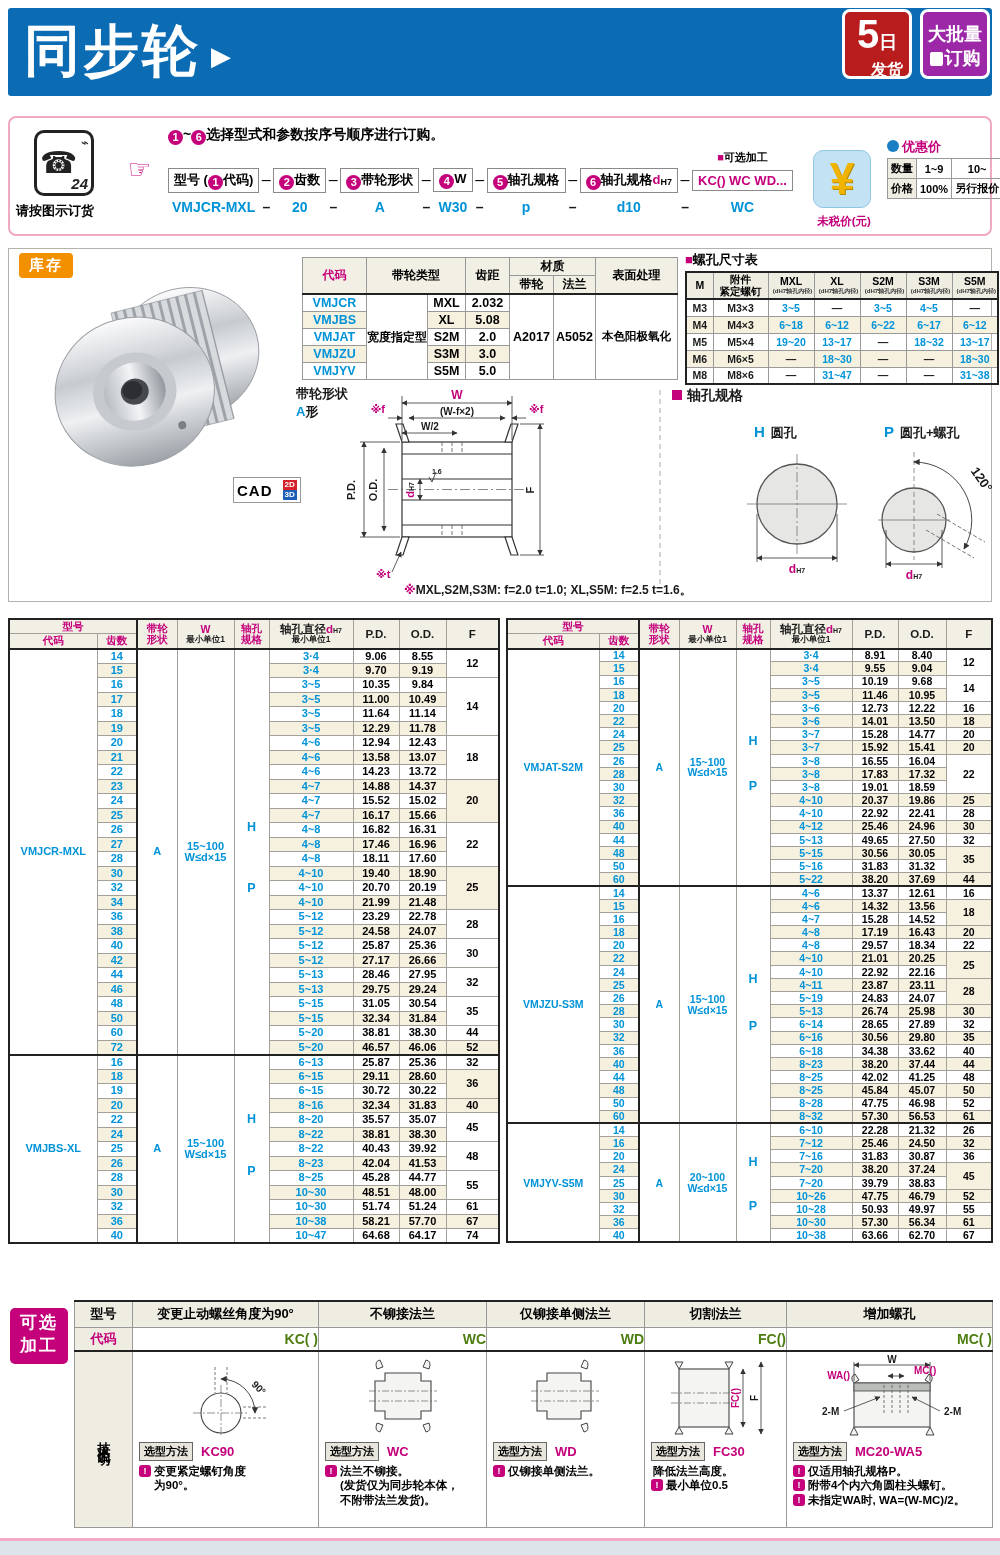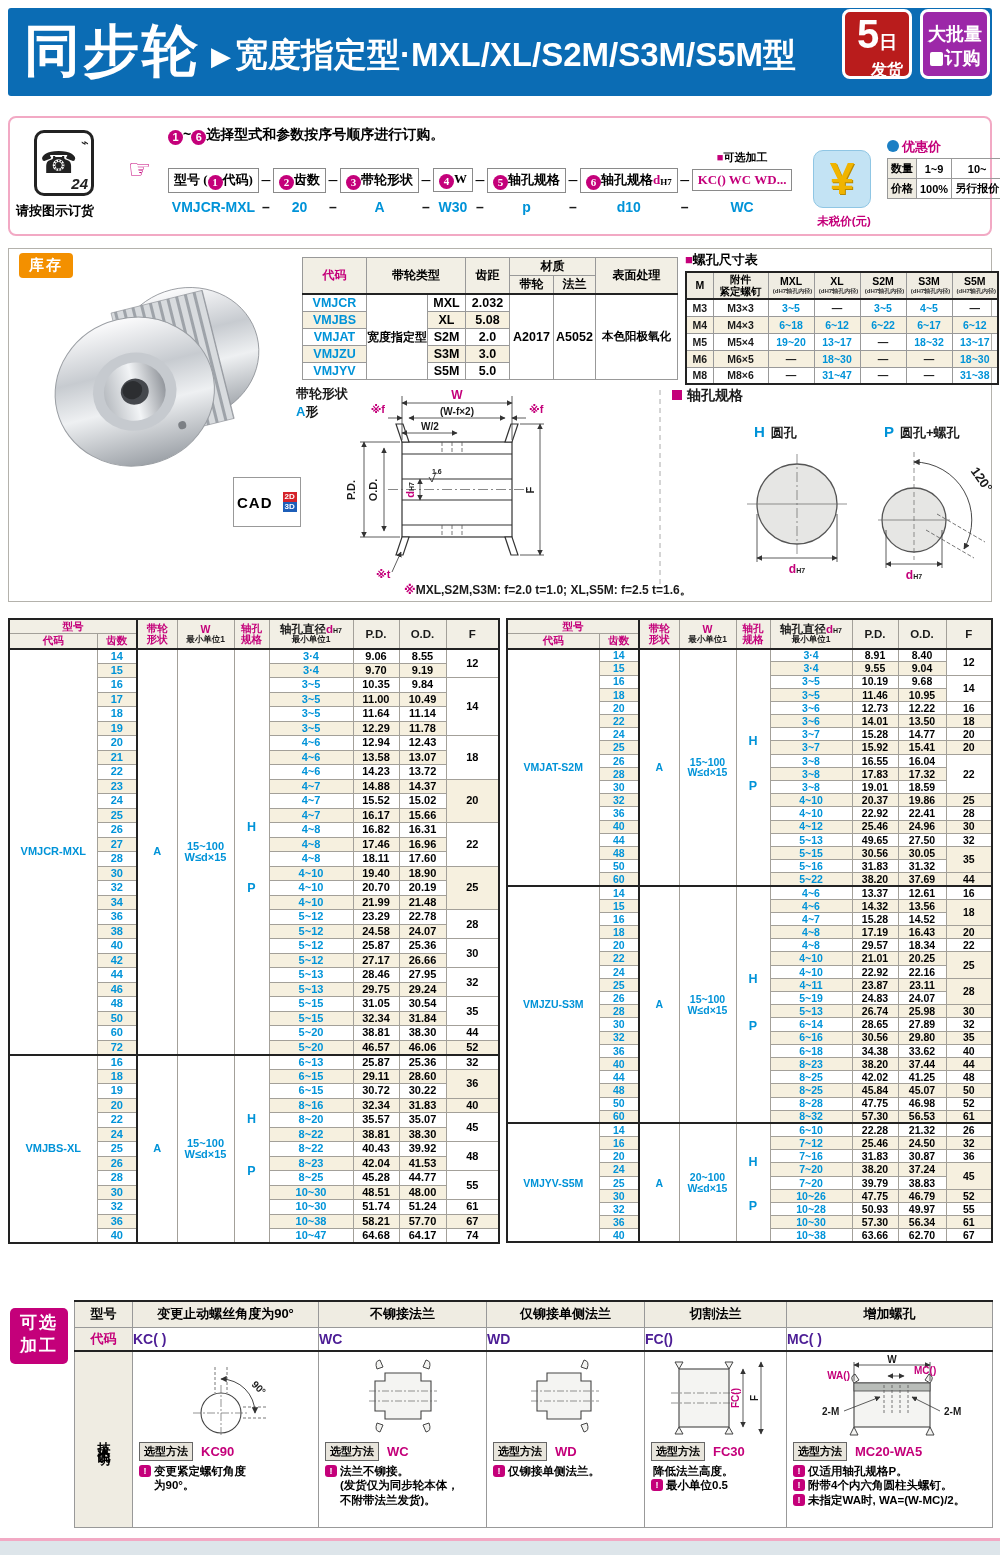--- a/index.html
+++ b/index.html
@@ -30,39 +30,39 @@
   .phone-note { position:absolute; left:6px; top:84px; width:110px; font-size:13px; font-weight:bold; }
   .finger { position:absolute; left:118px; top:36px; font-size:26px; color:#c4007a; }
   .ord-main { position:absolute; left:158px; top:8px; }
   .ord-instr { font-size:14px; font-weight:bold; height:24px; }
   .numc { display:inline-block; width:15px; height:15px; border-radius:50%; background:#c4007a; color:#fff; font-size:11px; line-height:15px; text-align:center; font-weight:bold; vertical-align:-2px; }
   .segs { display:flex; align-items:flex-start; }
   .seg { display:flex; flex-direction:column; align-items:center; }
   .seg .s1 { height:17px; font-size:11px; font-weight:bold; white-space:nowrap; }
   .seg .s2 { height:26px; display:flex; align-items:center; }
   .seg .s3 { height:28px; display:flex; align-items:center; font-size:14px; font-weight:bold; color:#0093d8; }
-  .seg-box { border:1.5px solid #8a8a8a; background:#fff; font-size:13px; font-weight:bold; padding:2px 5px; white-space:nowrap;font-family:Liberation Serif, serif; }
+  .seg-box { border:1.5px solid #8a8a8a; background:#fff; font-size:13px; font-weight:bold; padding:2px 5px; white-space:nowrap; }
   .dash { width:14px; }
   .sq { color:#c4007a; font-size:11px; }
   .sub7 { font-size:9px; vertical-align:-1px; }
   
   .price { position:absolute; left:795px; top:8px; width:186px; }
   .yen-tile { position:absolute; left:8px; top:24px; width:58px; height:58px; background:#c3e3f4; border:1px solid #8fc6e4; border-radius:10px; text-align:center; line-height:56px; font-size:44px; font-weight:bold; color:#f0b400; text-shadow:1px 1px 0 #b98a00; }
   .untaxed { position:absolute; left:0px; top:88px; width:78px; text-align:center; font-size:11.5px; font-weight:bold; color:#c4007a; }
   .disc-title { position:absolute; left:82px; top:12px; font-size:13px; font-weight:bold; color:#c4007a; }
   .dot-blue { display:inline-block; width:12px; height:12px; border-radius:50%; background:#1b7fc4; vertical-align:-1px; margin-right:3px; }
   .disc-table { position:absolute; left:82px; top:32px; border-collapse:collapse; }
   .disc-table td { border:1px solid #999; font-size:11px; font-weight:bold; text-align:center; padding:2px 3px; white-space:nowrap; }
   .disc-table td.lab { background:#efece2; }
 
   
   .stock { position:absolute; left:8px; top:248px; width:984px; height:354px; border:1px solid #b4b2ac; background:#fff; }
   .stock-badge { position:absolute; left:10px; top:4px; background:#f39000; color:#fff; font-size:15px; font-weight:bold; padding:3px 10px; border-radius:4px; letter-spacing:2px; }
   .photo { position:absolute; left:22px; top:20px; }
-  .cad { position:absolute; left:224px; top:228px; border:1px solid #999; background:#fff; display:flex; align-items:center; padding:14px 3px; }
+  .cad { position:absolute; left:224px; top:228px; border:1px solid #999; background:#fff; display:flex; align-items:center; padding:2px 3px; }
   .cad-t { font-size:15px; font-weight:bold; letter-spacing:1px; }
   .cad-col { display:flex; flex-direction:column; margin-left:10px; }
   .cad-col span { font-size:8px; font-weight:bold; color:#fff; padding:0 2px; line-height:10px; }
   .cad-2d { background:#d5232a; }
   .cad-3d { background:#1d5eb8; }
   table.ct { position:absolute; left:293px; top:8px; border-collapse:collapse; table-layout:fixed; }
   .ct th,.ct td { border:1px solid #999; text-align:center; font-weight:bold; overflow:hidden; white-space:nowrap; }
   .ct thead th { background:#f2efe5; font-size:12px; }
   .ct thead { border-bottom:2px solid #222; }
   .ct tbody td { font-size:12.5px; height:17px; }
@@ -115,21 +115,21 @@
   .hp { position:absolute; left:0; right:0; transform:translateY(-50%); color:#0093d8; font-weight:bold; font-size:12.5px; text-align:center; }
 
   
   .opt { position:absolute; left:8px; top:1300px; width:984px; }
   .opt-badge { position:absolute; left:2px; top:8px; width:58px; height:56px; background:#c4007a; color:#fff; border-radius:5px; text-align:center; font-size:17px; font-weight:bold; line-height:1.35; padding-top:4px; letter-spacing:2px; }
   table.ot { position:absolute; left:66px; top:0; width:918px; border-collapse:collapse; table-layout:fixed; border:1px solid #666; border-top:2px solid #222; }
   .ot th,.ot td { border:1px solid #999; vertical-align:top; }
   .ot tr.r1 th { background:#efece2; font-size:13px; font-weight:bold; height:26px; vertical-align:middle; text-align:center; }
   .ot tr.r2 { border-bottom:2px solid #222; }
   .ot tr.r2 th { background:#efece2; }
-  .ot tr.r2 td { font-size:14px; font-weight:bold; color:#4c1d95; text-align:left; height:24px; vertical-align:middle; }
+  .ot tr.r2 td { font-size:14px; font-weight:bold; color:#4d7c0f; text-align:right; height:24px; vertical-align:middle; }
   .ot th.rowlab { background:#efece2; font-size:13px; font-weight:bold; vertical-align:middle; text-align:center; }
   .ot th.rowlab.mag { color:#c4007a; }
   .ot .tech { height:176px; }
   .vert { writing-mode:vertical-lr; letter-spacing:4px; margin:0 auto; font-size:13px; }
   .opt-cell { padding:2px 4px; }
   .opt-drawing { height:86px; display:flex; align-items:center; justify-content:center; }
   .method { display:flex; align-items:center; margin:2px 0 3px 2px; }
   .method-box { border:1px solid #666; background:#e8e5dc; font-size:11px; font-weight:bold; padding:1px 4px; }
   .method-code { color:#c4007a; font-weight:bold; font-size:13px; margin-left:8px; }
   .note { font-size:11.5px; font-weight:bold; line-height:1.25; display:flex; margin-left:2px; }
@@ -138,21 +138,20 @@
 
   .footer-line { position:absolute; left:0; top:1538px; width:1000px; height:3px; background:#f2a9c4; }
   .footer-strip { position:absolute; left:0; top:1541px; width:1000px; height:14px; background:#dde5ea; }
 </style>
 </head>
 <body>
 
 <div class="hdr">
   <span class="hdr-title">同步轮</span>
   <span class="hdr-arrow">▶</span>
-  <span class="hdr-sub">宽度指定型·MXL/XL/S2M/S3M/S5M型</span>
 </div>
 <div class="badge badge-ship">
   <div class="b1"><span style="font-size:40px">5</span><span>日</span></div>
   <div class="b2">发货</div>
 </div>
 <div class="badge badge-bulk">
   <div class="b1">大批量</div>
   <div class="b2"><span class="doc-ico"></span><span>订购</span></div>
 </div>
 

